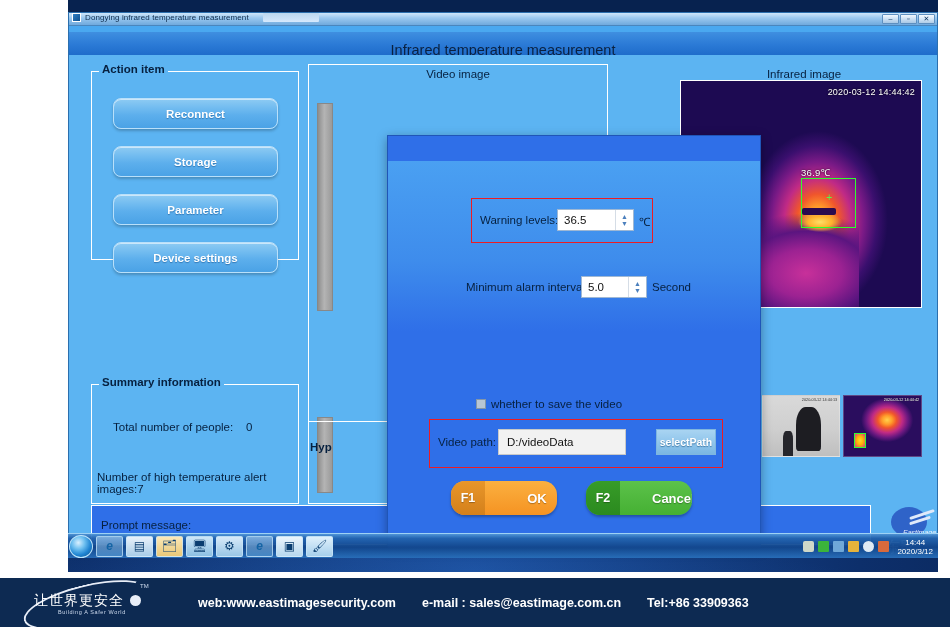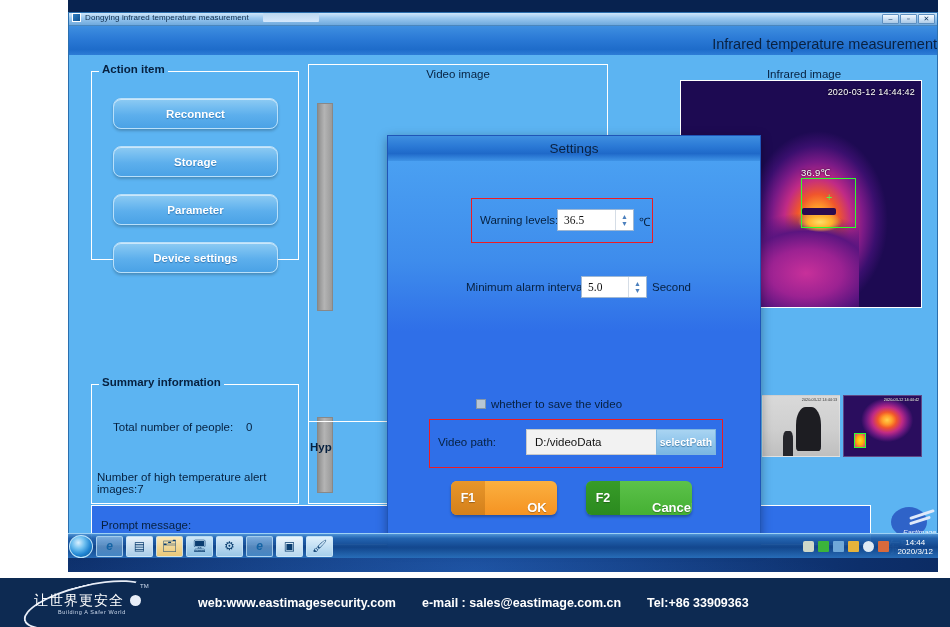--- a/index.html
+++ b/index.html
@@ -61,23 +61,23 @@
   .tb-btns{position:absolute;right:2px;top:1px;display:flex;gap:1px;}
   .tb-btn{
     width:17px;height:10px;
     background:linear-gradient(180deg,#f2f8fe 0%,#cfe2f4 45%,#a8c8e6 100%);
     border:1px solid #5d8fc0;box-sizing:border-box;border-radius:1px;
     font-size:7px;line-height:8px;text-align:center;color:#10355c;
   }
   .tb-btn.close{background:linear-gradient(180deg,#f7fbff 0%,#d7e8f8 45%,#b0cde8 100%);}
 
   .appheader{
-    position:absolute;left:0;top:13px;width:100%;height:37px;
+    position:absolute;left:0;top:19px;width:100%;height:37px;
     background:linear-gradient(180deg,#3f8fe0 0%,#2b7ad6 35%,#1e6cca 65%,#3f93e6 100%);
-    display:flex;align-items:center;justify-content:flex-end;
+    display:flex;align-items:center;justify-content:center;
     border-bottom:1px solid #2a6cb5;box-sizing:border-box;
   }
   .appheader .t{font-size:14.5px;color:#0a2140;font-weight:400;}
 
   .appbody{
     position:absolute;left:0;top:42px;width:100%;height:478px;
     background:#5cb4f2;
   }
 
   
@@ -269,21 +269,21 @@
   .redbox{position:absolute;border:1.5px solid #ee1c22;box-sizing:border-box;}
 
   .field-label{position:absolute;font-size:11.5px;color:#06203f;}
   .spin{
     position:absolute;height:22px;background:#ffffff;
     border:1px solid #9fb8d4;box-sizing:border-box;display:flex;align-items:center;
   }
   .spin input{
     border:0;outline:0;background:transparent;width:100%;height:100%;
     font-size:11.5px;color:#101010;padding-left:6px;box-sizing:border-box;
-    font-family:Liberation Serif, serif;
+    font-family:Liberation Sans, sans-serif;
   }
   .spin .arrows{
     width:17px;height:100%;border-left:1px solid #d5dde6;flex:none;
     display:flex;flex-direction:column;align-items:center;justify-content:center;
     color:#4a7fbd;font-size:7px;line-height:7px;cursor:pointer;background:#fff;
   }
   .unit{position:absolute;font-size:11.5px;color:#06203f;}
 
   .warn-red{
     position:absolute;font-size:15.5px;font-weight:bold;color:#ee1c22;
@@ -308,22 +308,22 @@
   .selpath{
     position:absolute;height:26px;width:60px;
     background:linear-gradient(180deg,#a9d4f2,#8cc3ea 60%,#7ab6e2);
     border:1px solid #7fb6df;box-sizing:border-box;
     display:flex;align-items:center;justify-content:center;
     font-size:10.5px;font-weight:bold;color:#ffffff;
     text-shadow:0 1px 1px rgba(0,60,110,.5);cursor:pointer;
   }
 
   .bigbtn{
-    position:absolute;height:34px;width:106px;border-radius:6px;overflow:hidden;
-    display:flex;align-items:flex-end;cursor:pointer;
+    position:absolute;height:34px;width:106px;border-radius:14px;overflow:hidden;
+    display:flex;align-items:center;cursor:pointer;
     box-shadow:0 2px 3px rgba(0,0,0,.28);
     gap:32px;
   }
   .bigbtn .key{
     width:34px;height:100%;display:flex;align-items:center;justify-content:center;
     color:#fff;font-size:12.5px;font-weight:bold;flex:none;
     text-shadow:0 1px 1px rgba(0,0,0,.3);
   }
   .bigbtn .lbl{
     flex:1;display:flex;align-items:center;justify-content:center;
@@ -488,21 +488,20 @@
 
       <div class="eastlogo">
         <div class="disc"></div>
         <div class="swoosh"></div>
         <div class="swoosh2"></div>
         <div class="cn">东影</div>
         <div class="en">Eastimage</div>
       </div>
 
       <div class="dlg">
-        <div class="dlg-title">Settings</div>
         <div class="dlg-body">
 
           <div class="redbox" style="left:83px;top:37px;width:182px;height:45px;"></div>
 
           <div class="field-label" style="left:92px;top:53px;">Warning levels:</div>
           <div class="spin" style="left:169px;top:48px;width:77px;">
             <input type="text" value="36.5" style="">
             <div class="arrows">
               <span>▲</span>
               <span>▼</span>
@@ -521,21 +520,21 @@
           </div>
           <div class="unit" style="left:264px;top:120px;">Second</div>
 
           <div class="chkrow" style="left:88px;top:237px;">
             <div class="chkbox"></div>
             <div class="chklabel">whether to save the video</div>
           </div>
 
           <div class="redbox" style="left:41px;top:258px;width:294px;height:49px;"></div>
           <div class="field-label" style="left:50px;top:275px;">Video path:</div>
-          <div class="pathinput" style="left:110px;top:268px;width:156px;margin-left:28px;">
+          <div class="pathinput" style="left:110px;top:268px;width:128px;">
             <input type="text" value="D:/videoData" style="">
           </div>
           <div class="selpath" style="left:268px;top:268px;">selectPath</div>
 
           <div class="bigbtn btn-ok" style="left:63px;top:320px;">
             <div class="key">F1</div>
             <div class="lbl">OK</div>
           </div>
           <div class="bigbtn btn-cancel" style="left:198px;top:320px;">
             <div class="key">F2</div>

